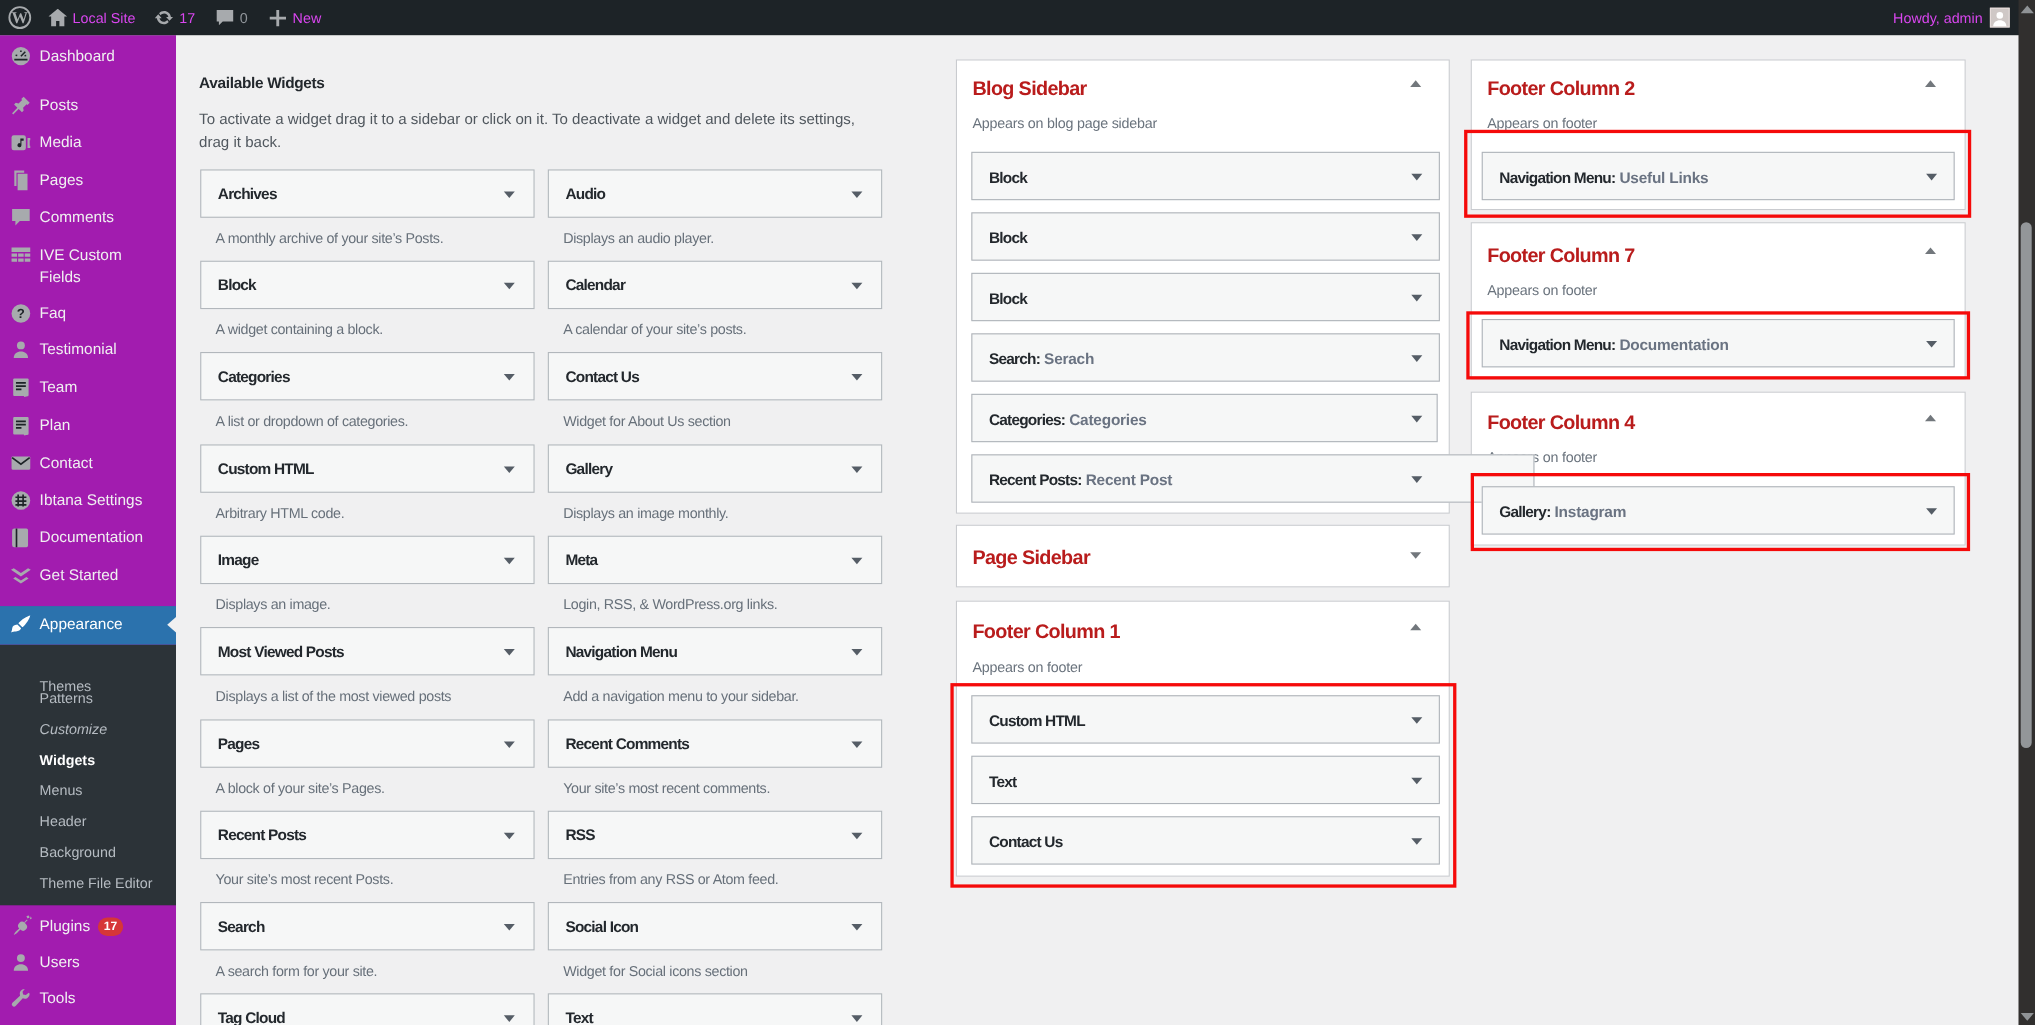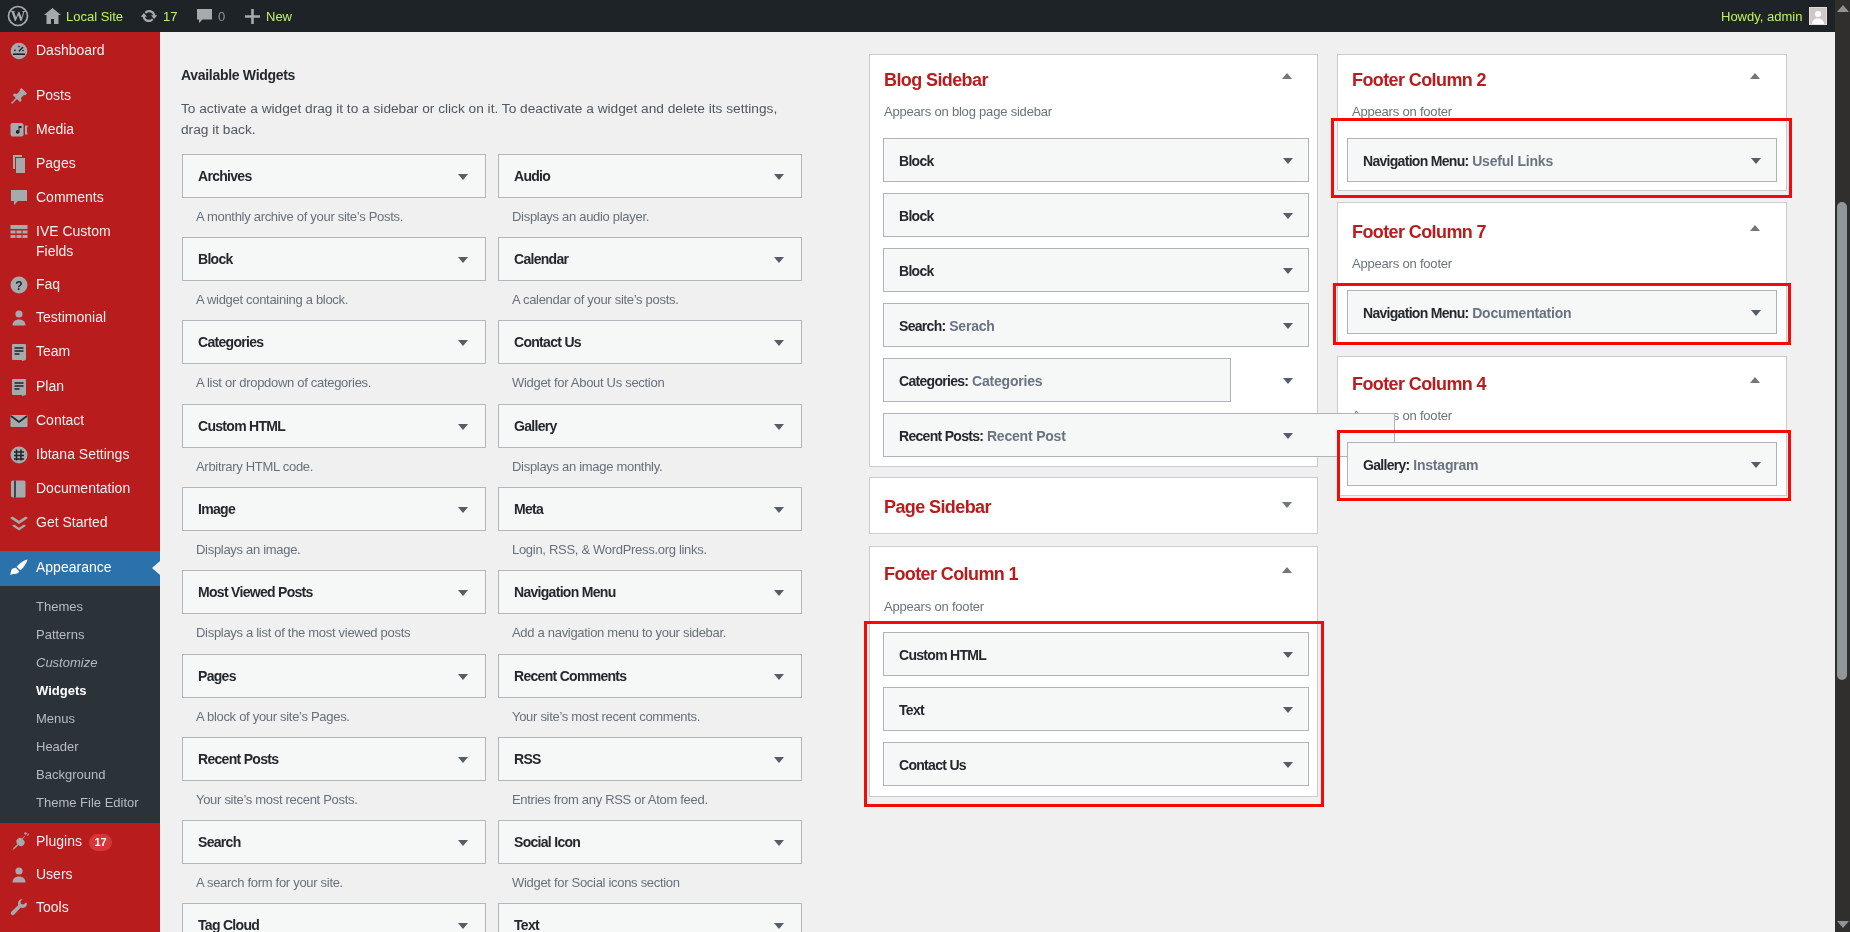--- a/index.html
+++ b/index.html
@@ -1,18 +1,18 @@
 <!DOCTYPE html>
 <html><head><meta charset="utf-8"><style>
 *{margin:0;padding:0;box-sizing:border-box}
 html,body{width:1850px;height:932px;overflow:hidden}
 body{font-family:"Liberation Sans",sans-serif;background:#f0f0f1;position:relative}
 .ab{position:absolute}
 #bar{left:0;top:0;width:1850px;height:32px;background:#1d2327;z-index:30}
-#menu{left:0;top:32px;width:160px;height:900px;background:#b91c1c;z-index:20}
+#menu{left:0;top:32px;width:160px;height:900px;background:#a21caf;z-index:20}
 #submenu{position:absolute;left:0;top:554px;width:160px;height:237px;background:#2c3338}
 .mi{position:absolute;left:36px;color:#f0f0f1;font-size:14px;white-space:nowrap}
 .micon{position:absolute;left:9px;width:20px;height:20px}
 .smi{position:absolute;left:36px;color:#b6bcc2;font-size:13px;white-space:nowrap}
 #appear{position:absolute;left:0;top:551px;width:160px;height:35px;background:#2b72ad}
 #appear .mi{color:#fff;top:8px}
 #notch{position:absolute;left:152px;top:561px;width:0;height:0;border-top:7px solid transparent;border-bottom:7px solid transparent;border-right:8px solid #f0f0f1}
 .badge{position:absolute;background:#d63638;color:#fff;font-size:11px;font-weight:700;border-radius:9px;text-align:center}
 .card{position:absolute;width:304px;height:44px;background:#f6f7f7;border:1px solid #b2b7bc}
 .card b{position:absolute;left:15px;top:13px;font-size:14px;font-weight:700;color:#23282d;letter-spacing:-.7px}
@@ -26,21 +26,21 @@
 .row b span{font-weight:700;letter-spacing:-.2px;color:#6a7382}
 .toggle{position:absolute;width:0;height:0;border-left:5px solid transparent;border-right:5px solid transparent}
 .tup{border-bottom:6px solid #72777c}
 .tdn{border-top:6px solid #72777c}
 .red{position:absolute;border:3px solid #f50a0a;z-index:10}
 #sb{position:absolute;left:1835px;top:0;width:15px;height:932px;background:#312f2e;z-index:40}
 #sbthumb{position:absolute;left:2px;top:202px;width:10px;height:478px;background:#939699;border-radius:5px}
 .sbarr{position:absolute;left:1837px;width:0;height:0;border-left:6px solid transparent;border-right:6px solid transparent;z-index:41}
 h2.aw{position:absolute;left:181px;top:67px;font-size:14px;font-weight:700;letter-spacing:-.3px;color:#23282d}
 p.awp{position:absolute;left:181px;top:98px;width:620px;font-size:13.7px;line-height:21px;color:#50575e}
-.abt{position:absolute;top:9px;color:#bef264;font-size:13px;white-space:nowrap}
+.abt{position:absolute;top:9px;color:#d946ef;font-size:13px;white-space:nowrap}
 svg{display:block}
 </style></head><body>
 
 <h2 class="aw">Available Widgets</h2>
 <p class="awp">To activate a widget drag it to a sidebar or click on it. To deactivate a widget and delete its settings, drag it back.</p>
 <div class="card" style="left:182px;top:154px">
     <b>Archives</b>
     <div class="tri" style="left:275px;top:19px"></div>
   </div>
 <div class="desc" style="left:196px;top:209px">A monthly archive of your site’s Posts.</div>
@@ -169,21 +169,21 @@
     <div class="tri" style="left:399px;top:19px"></div>
   </div>
 <div class="row" style="left:883px;top:248px;width:426px">
     <b>Block</b>
     <div class="tri" style="left:399px;top:19px"></div>
   </div>
 <div class="row" style="left:883px;top:303px;width:426px">
     <b>Search:<span> Serach</span></b>
     <div class="tri" style="left:399px;top:19px"></div>
   </div>
-<div class="row" style="left:883px;top:358px;width:348px">
+<div class="row" style="left:883px;top:358px;width:424px">
     <b>Categories:<span> Categories</span></b>
     <div class="tri" style="left:399px;top:19px"></div>
   </div>
 <div class="row" style="left:883px;top:413px;width:512px">
     <b>Recent Posts:<span> Recent Post</span></b>
     <div class="tri" style="left:399px;top:19px"></div>
   </div>
 <div class="row" style="left:883px;top:632px;width:426px">
     <b>Custom HTML</b>
     <div class="tri" style="left:399px;top:19px"></div>
@@ -344,21 +344,21 @@
     </div>
 <div id="appear" style="top:519px">
       <div class="mi">Appearance</div>
     </div>
 <div class="micon" style="top:526px">
       <svg width="20" height="20" viewBox="0 0 20 20">
         <path fill="#ffffff" d="M18.5 1.5c-2.6.5-8.2 3.7-10.8 7.2l3.6 3.6c3.5-2.6 6.7-8.2 7.2-10.8zM6.8 9.8l3.4 3.4c-.7 1.7-2.2 2.7-4.7 2.9-1.7.1-3.1 0-4.6 1 .9-1.3 1-2.7 1.2-4 .3-1.9 1.4-2.9 4.7-3.3z"></path>
       </svg>
     </div>
 <div id="notch" style="top:529px"></div>
-<div class="smi" style="top:567px;text-align:right;">Themes</div>
+<div class="smi" style="top:584px;text-align:right;">Themes</div>
 <div class="smi" style="top:595px;">Patterns</div>
 <div class="smi" style="top:623px;font-style:italic;">Customize</div>
 <div class="smi" style="top:651px;color:#fff;font-weight:700;">Widgets</div>
 <div class="smi" style="top:679px;">Menus</div>
 <div class="smi" style="top:707px;">Header</div>
 <div class="smi" style="top:735px;">Background</div>
 <div class="smi" style="top:763px;">Theme File Editor</div>
 <div class="mi" style="top:801px">Plugins</div>
 <div class="micon" style="top:800px">
       <svg width="20" height="20" viewBox="0 0 20 20">

